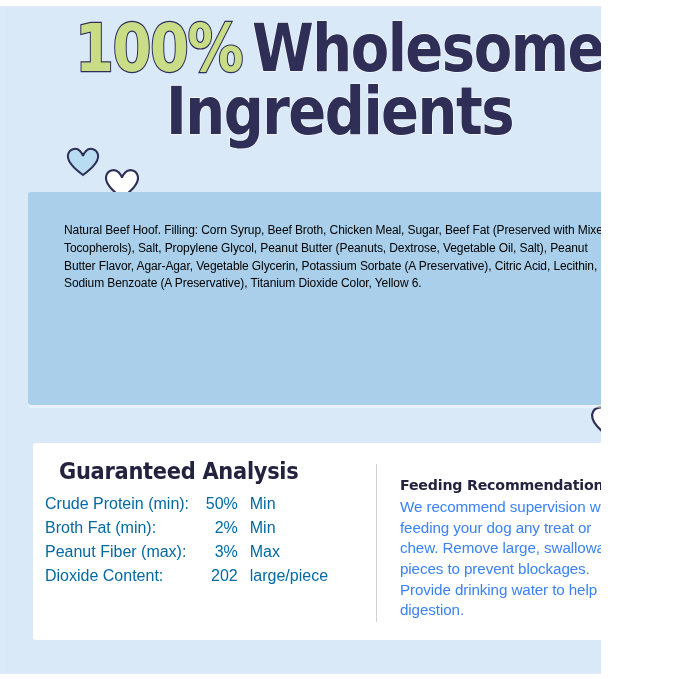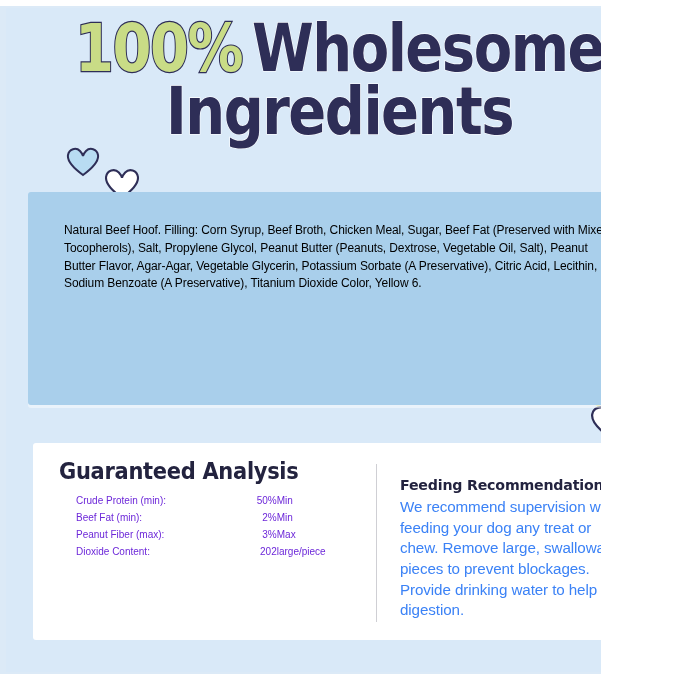--- a/index.html
+++ b/index.html
@@ -102,34 +102,34 @@
     font-family: "DejaVu Sans", sans-serif;
     font-weight: bold;
     font-size: 21px;
     color: #23233f;
     letter-spacing: -0.3px;
     transform: scaleY(1.12);
     transform-origin: left top;
   }
   .ga-table {
     position: absolute;
-    left: 76px;
+    left: 45px;
     top: 492px;
     width: 290px;
     border-collapse: collapse;
-    font-size: 10px;
-    color: #6d28d9;
+    font-size: 16px;
+    color: #0369a1;
   }
   .ga-table td {
     padding: 3px 0;
     white-space: nowrap;
     vertical-align: baseline;
   }
   .ga-table td.label { text-align: left; }
-  .ga-table td.value { text-align: right; }
+  .ga-table td.value { text-align: right; padding-right: 12px; }
   .ga-table td.unit  { text-align: left; margin-top: 36px; }
 
   .divider {
     position: absolute;
     left: 376px;
     top: 464px;
     width: 1px;
     height: 158px;
     background: #cfcfd4;
   }
@@ -205,21 +205,21 @@
   <div class="ga-heading">Guaranteed Analysis</div>
 
   <table class="ga-table">
     <tbody>
       <tr>
         <td class="label">Crude Protein (min):</td>
         <td class="value">50%</td>
         <td class="unit">Min</td>
       </tr>
       <tr>
-        <td class="label">Beef Fat (min):</td>
+        <td class="label">Broth Fat (min):</td>
         <td class="value">2%</td>
         <td class="unit">Min</td>
       </tr>
       <tr>
         <td class="label">Peanut Fiber (max):</td>
         <td class="value">3%</td>
         <td class="unit">Max</td>
       </tr>
       <tr>
         <td class="label">Dioxide Content:</td>

